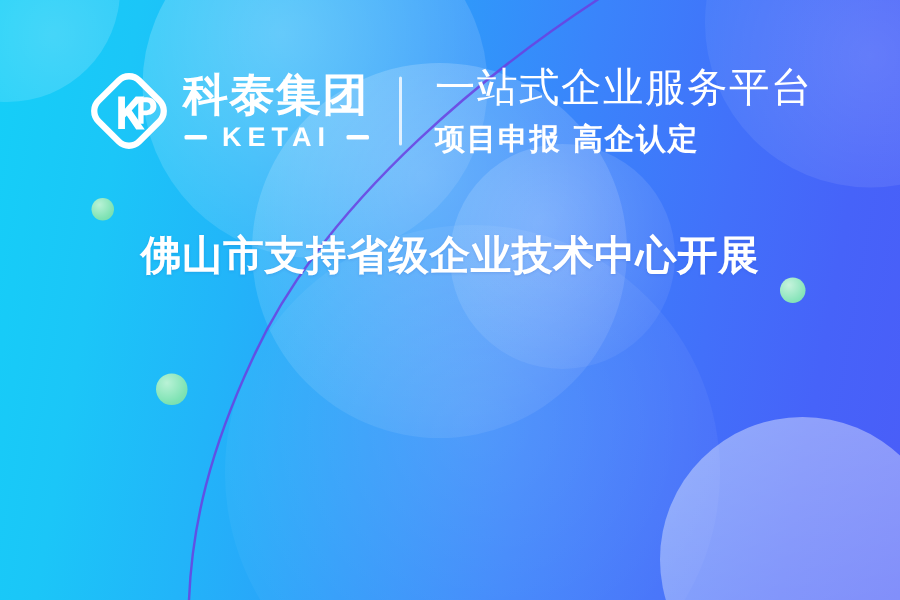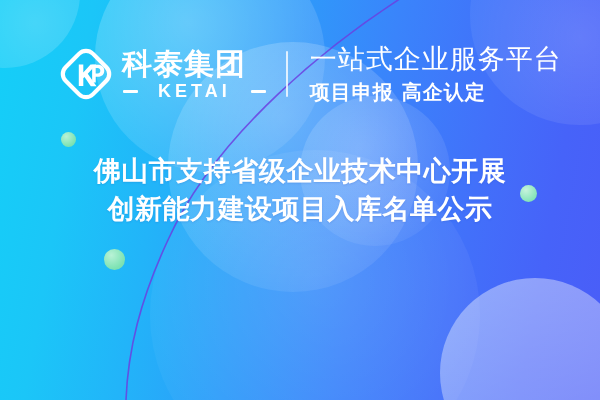--- a/index.html
+++ b/index.html
@@ -95,21 +95,21 @@
   .logo-words{ margin-left:6px; }
 
   .logo-cn{
     display:block;
     font-family:"DejaVu Sans","Liberation Sans",sans-serif;
     font-size:30px; font-weight:700; color:#ffffff;
     letter-spacing:1px; line-height:1.05;
     white-space:nowrap;
   }
   .logo-en-row{
-    display:flex; align-items:center; gap:20px;
+    display:flex; align-items:center; gap:10px;
     margin-top:3px; padding-left:1px;
   }
   .logo-dash{ width:15px; height:3px; background:#ffffff; border-radius:1px; }
   .logo-en{
     font-size:18px; font-weight:700; color:#ffffff;
     letter-spacing:4px; line-height:1;
     white-space:nowrap;
   }
 
   .divider{
@@ -197,16 +197,15 @@
 
     <div class="slogan-block">
       <span class="slogan-main">一站式企业服务平台</span>
       <span class="slogan-sub">项目申报 高企认定</span>
     </div>
 
   </div>
 
   <div class="title-block">
     <span class="title-line">佛山市支持省级企业技术中心开展</span>
-    <span class="title-line">创新能力建设项目入库名单公示</span>
   </div>
 
 </div>
 
 </body></html>

